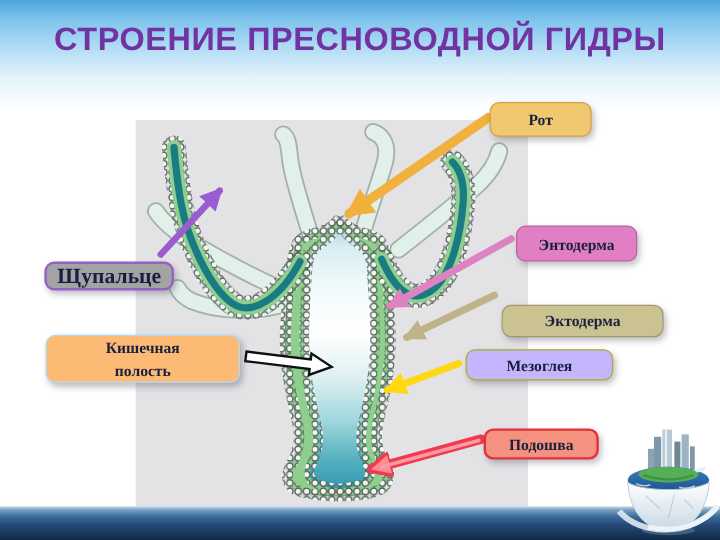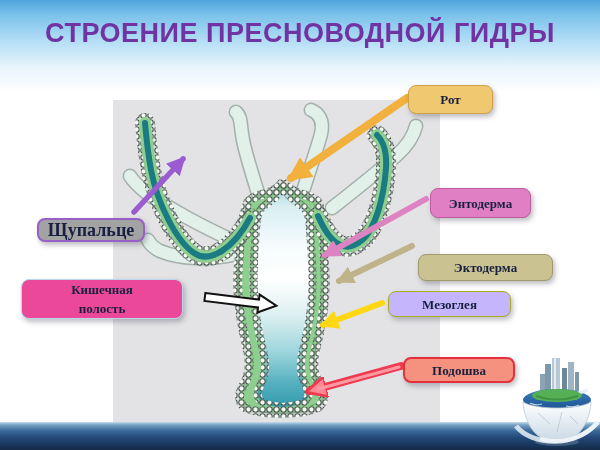--- a/index.html
+++ b/index.html
@@ -24,23 +24,23 @@
   .lbl{
     position:absolute;z-index:3;display:flex;align-items:center;justify-content:center;
     font-family:"Liberation Serif",serif;font-weight:bold;font-size:13px;color:#18203f;
     border-radius:8px;box-shadow:2px 3px 5px rgba(70,70,90,.35);line-height:1;
     box-sizing:border-box;
   }
   .lbl-rot      {left:408px;top:85px; width:85px; height:29px;background:#f0c86f;border:1px solid #cfa045;}
   .lbl-ento     {left:430px;top:188px;width:101px;height:30px;background:#e07fc3;border:1px solid #bb5d9e;}
   .lbl-ekto     {left:418px;top:235px;width:135px;height:27px;background:#cbc291;border:1px solid #a1996e;margin-top:19px;}
   .lbl-mezo     {left:388px;top:291px;width:123px;height:26px;background:#c4b5fd;border:1px solid #a8ad25;}
-  .lbl-podoshva {left:403px;top:357px;width:112px;height:26px;background:#f5917f;border:2px solid #e3303c;}
+  .lbl-podoshva {left:403px;top:357px;width:96px;height:26px;background:#f5917f;border:2px solid #e3303c;}
   .lbl-shchup   {left:37px; top:218px;width:108px;height:24px;background:#a3a3a3;border:2px solid #9760c7;font-size:18px;}
-  .lbl-kishka   {left:21px; top:279px;width:162px;height:40px;background:#ec4899;border:1px solid #b9d8ee;
+  .lbl-kishka   {left:38px; top:279px;width:162px;height:40px;background:#fdba74;border:1px solid #b9d8ee;
                  flex-direction:column;line-height:19px;align-items:center;}
   .ftr{
     position:absolute;left:0;bottom:0;width:600px;height:28px;z-index:4;
     background:linear-gradient(180deg,#c2dcee 0%,#7aa3c4 10%,#3c6c9b 30%,#24497a 55%,#173457 85%,#122a47 100%);
   }
   .globe{position:absolute;left:512px;top:350px;width:90px;height:98px;z-index:5;}
 </style>
 </head>
 <body>
 

